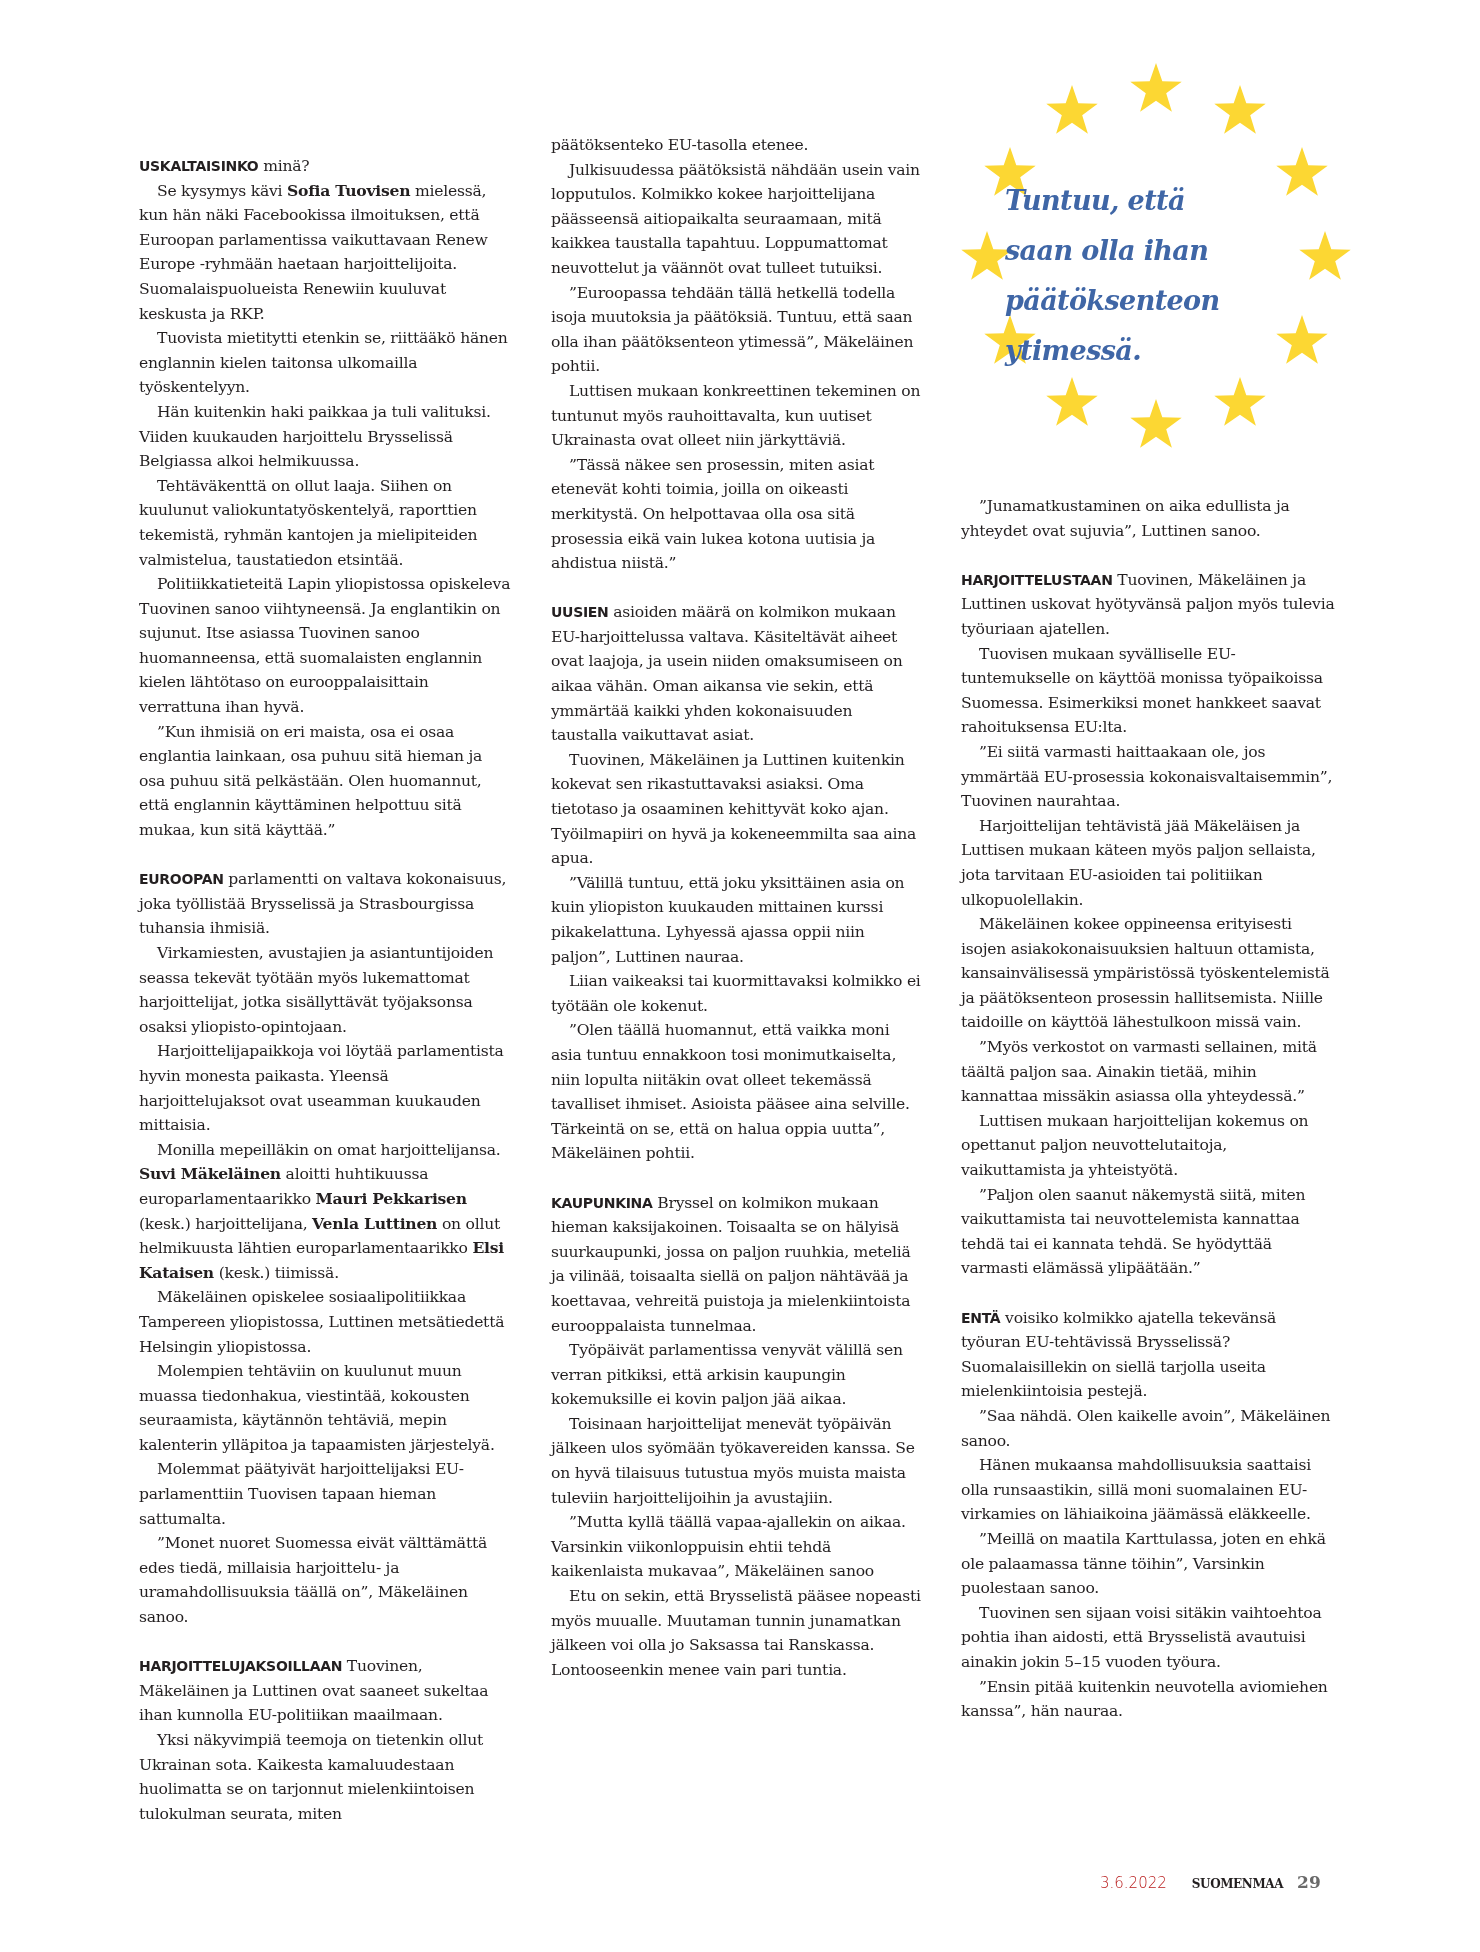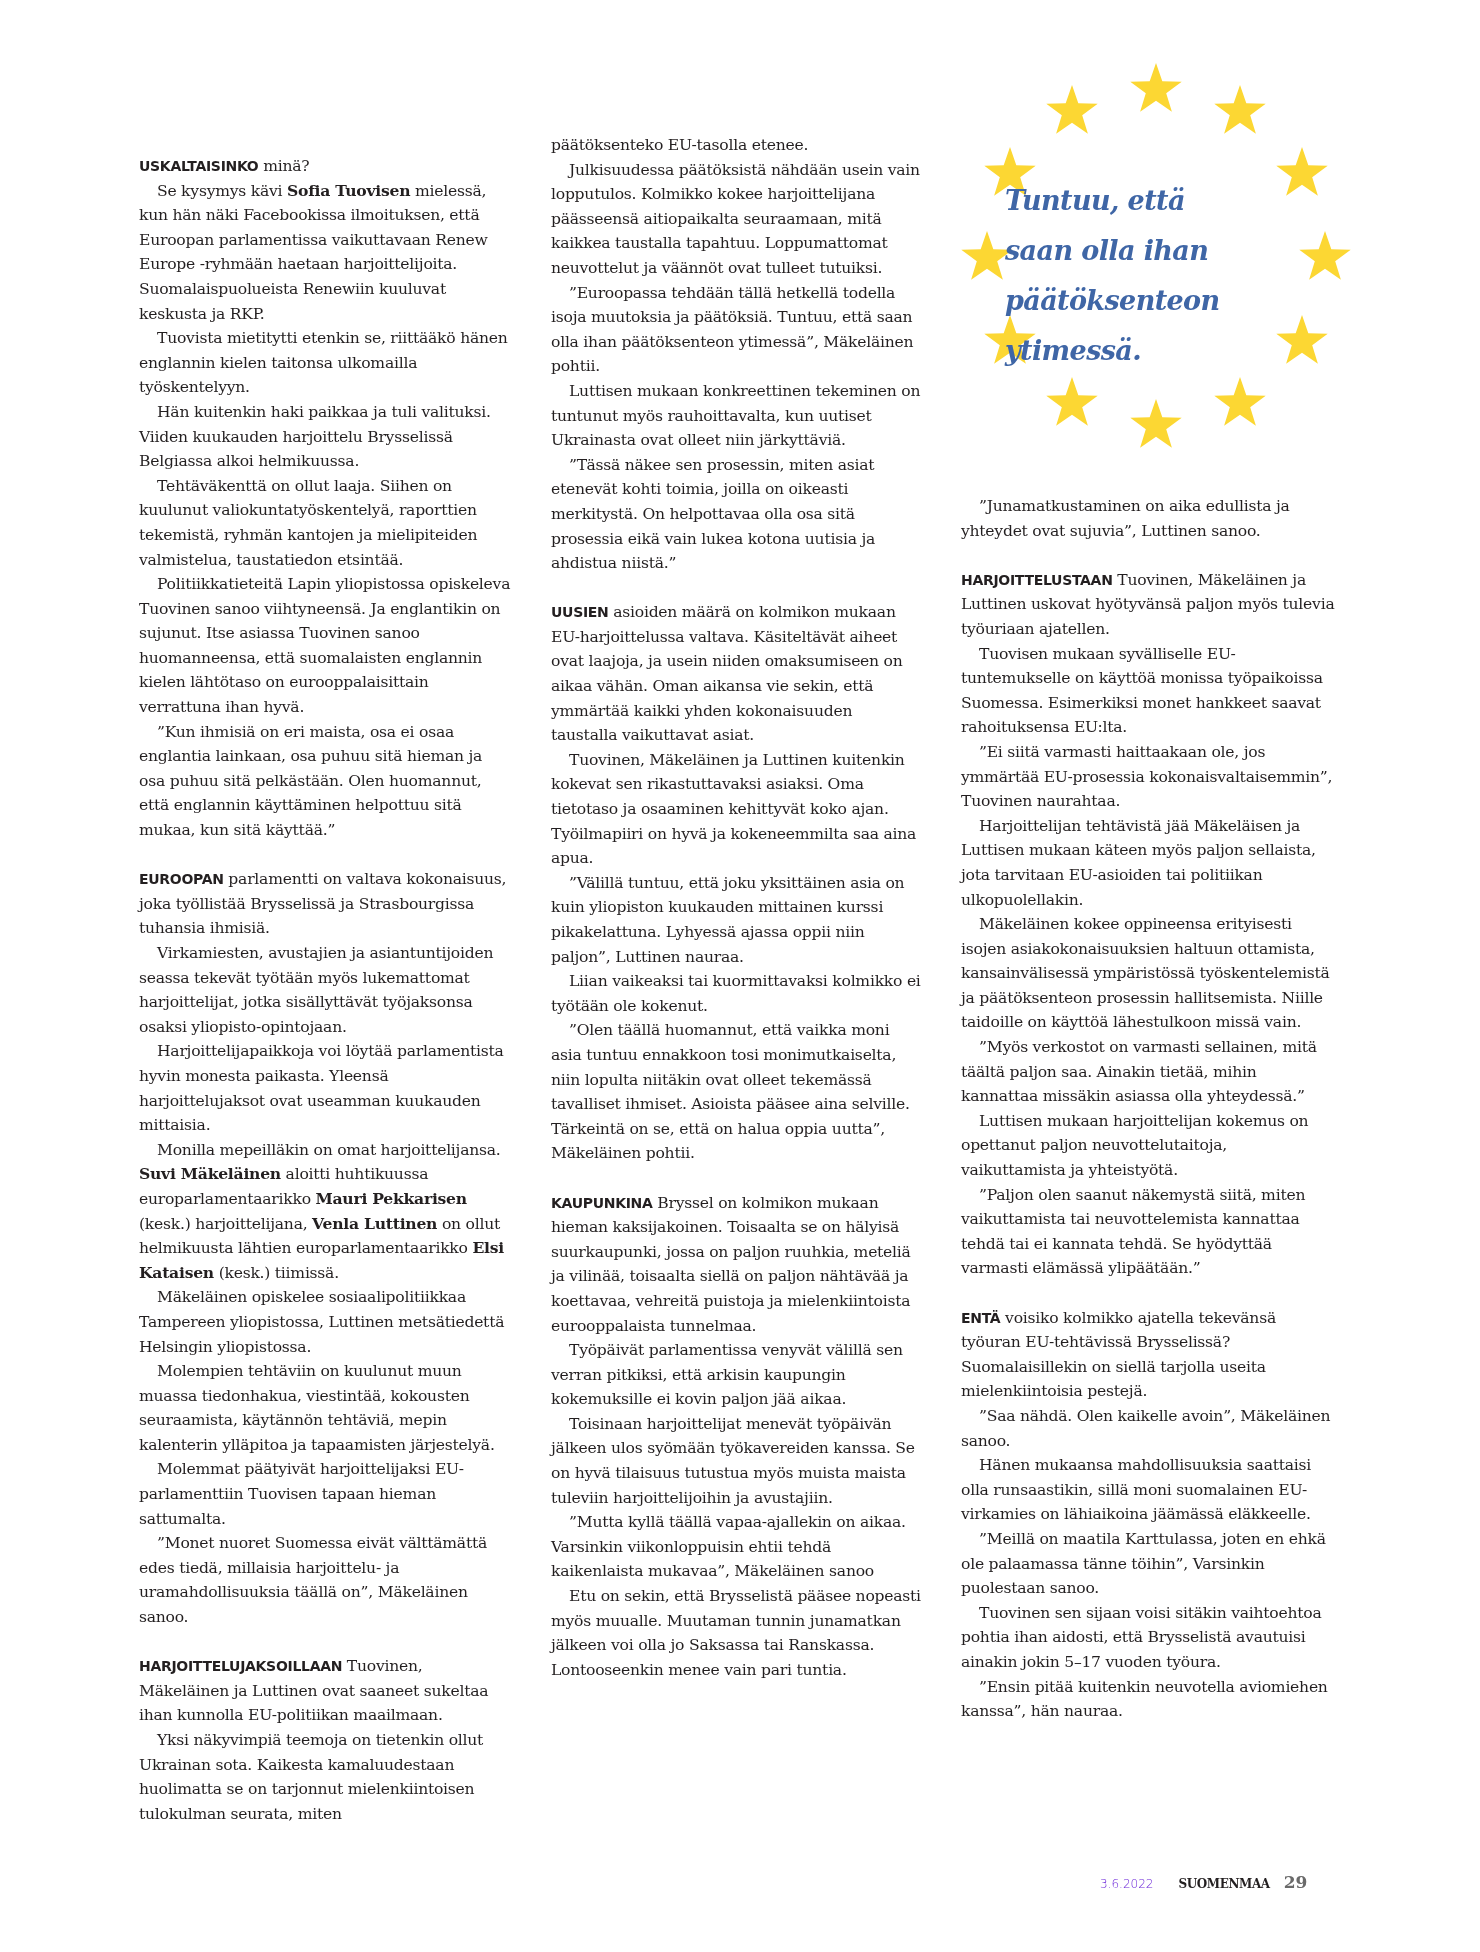--- a/index.html
+++ b/index.html
@@ -17,21 +17,21 @@
   .name { font-weight: bold; }
 
   .pullquote-wrap { position: absolute; left: 945px; top: 58px; width: 410px; height: 410px; }
   .pullquote-wrap svg { position: absolute; left: 0; top: 0; }
   .pullquote-text { position: absolute; left: 60px; top: 118px; width: 290px; text-align: left;
     font-family: "DejaVu Serif", "Liberation Serif", serif; font-style: italic; font-weight: bold;
     color: #3f66a6; font-size: 27px; line-height: 50px; letter-spacing: -0.6px; }
   .pq-line { display: block; }
 
   .footer { position: absolute; top: 1872px; left: 1100px; height: 24px; display: flex; align-items: baseline; }
-  .footer-date { font-family: "DejaVu Sans", "Liberation Sans", sans-serif; font-size: 12px; color: #6d28d9; font-weight: 300; margin-right: 25px; }
+  .footer-date { font-family: "DejaVu Sans", "Liberation Sans", sans-serif; font-size: 15px; color: #b91c1c; font-weight: 300; margin-right: 25px; }
   .footer-brand { font-family: "DejaVu Serif", "Liberation Serif", serif; font-weight: bold; font-size: 12px; color: #231f20; letter-spacing: -0.4px; margin-right: 14px; }
   .footer-page { font-family: "DejaVu Serif", "Liberation Serif", serif; font-weight: bold; font-size: 17px; color: #6a6a6a; }
 </style>
 </head>
 <body>
 
 <div class="pullquote-wrap">
   <svg width="410" height="410" viewBox="0 0 410 410">
     <defs>
       <polygon id="star" points="0,-27 6.3,-8.7 25.7,-8.3 10.2,3.3 15.9,21.8 0,10.8 -15.9,21.8 -10.2,3.3 -25.7,-8.3 -6.3,-8.7" fill="#fcd733"></polygon>
@@ -119,21 +119,21 @@
     <p>Mäkeläinen kokee oppineensa erityisesti isojen asiakokonaisuuksien haltuun ottamista, kansainvälisessä ympäristössä työskentelemistä ja päätöksenteon prosessin hallitsemista. Niille taidoille on käyttöä lähestulkoon missä vain.</p>
     <p>”Myös verkostot on varmasti sellainen, mitä täältä paljon saa. Ainakin tietää, mihin kannattaa missäkin asiassa olla yhteydessä.”</p>
     <p>Luttisen mukaan harjoittelijan kokemus on opettanut paljon neuvottelutaitoja, vaikuttamista ja yhteistyötä.</p>
     <p>”Paljon olen saanut näkemystä siitä, miten vaikuttamista tai neuvottelemista kannattaa tehdä tai ei kannata tehdä. Se hyödyttää varmasti elämässä ylipäätään.”</p>
   </div>
   <div class="section">
     <p class="first"><span class="lead">ENTÄ</span><span> voisiko kolmikko ajatella tekevänsä työuran EU-tehtävissä Brysselissä? Suomalaisillekin on siellä tarjolla useita mielenkiintoisia pestejä.</span></p>
     <p>”Saa nähdä. Olen kaikelle avoin”, Mäkeläinen sanoo.</p>
     <p>Hänen mukaansa mahdollisuuksia saattaisi olla runsaastikin, sillä moni suomalainen EU-virkamies on lähiaikoina jäämässä eläkkeelle.</p>
     <p>”Meillä on maatila Karttulassa, joten en ehkä ole palaamassa tänne töihin”, Varsinkin puolestaan sanoo.</p>
-    <p>Tuovinen sen sijaan voisi sitäkin vaihtoehtoa pohtia ihan aidosti, että Brysselistä avautuisi ainakin jokin 5–17 vuoden työura.</p>
+    <p>Tuovinen sen sijaan voisi sitäkin vaihtoehtoa pohtia ihan aidosti, että Brysselistä avautuisi ainakin jokin 5–15 vuoden työura.</p>
     <p>”Ensin pitää kuitenkin neuvotella aviomiehen kanssa”, hän nauraa.</p>
   </div>
 </div>
 
 <div class="footer">
   <span class="footer-date">3.6.2022</span>
   <span class="footer-brand">SUOMENMAA</span>
   <span class="footer-page">29</span>
 </div>
 

